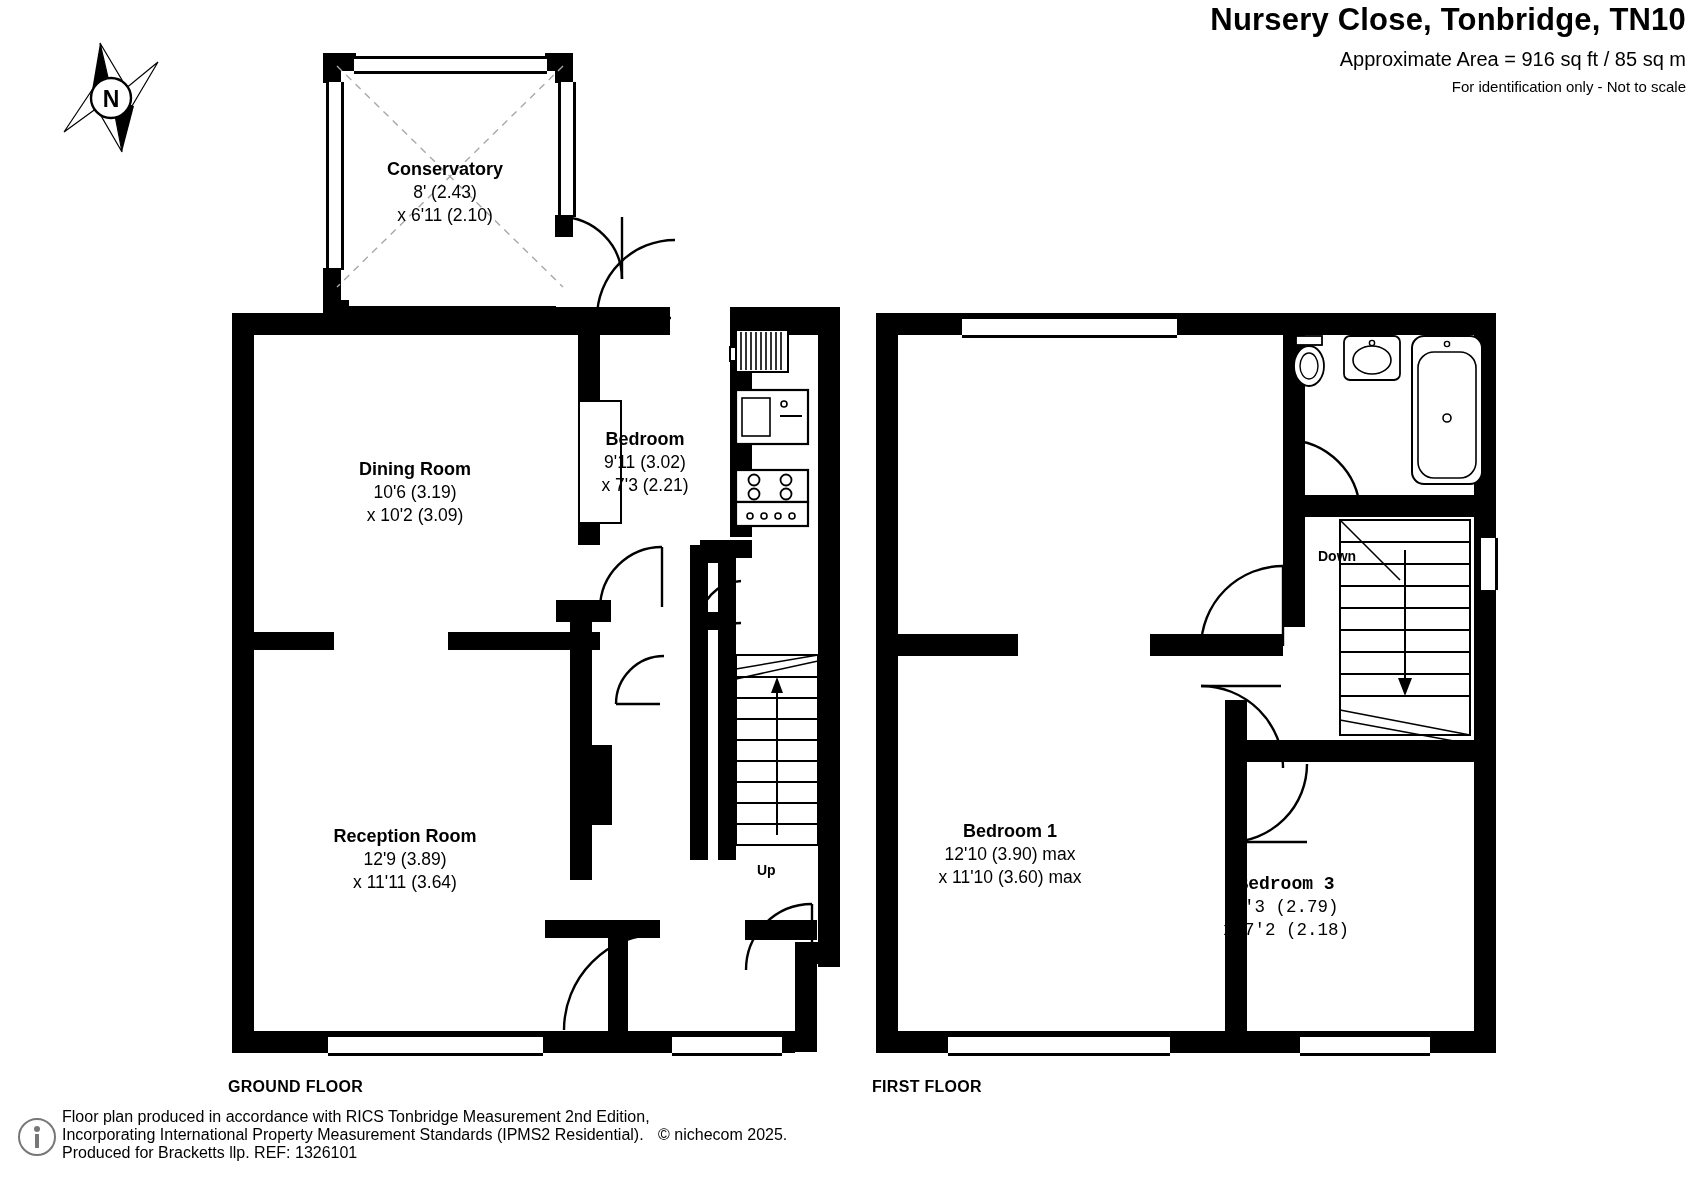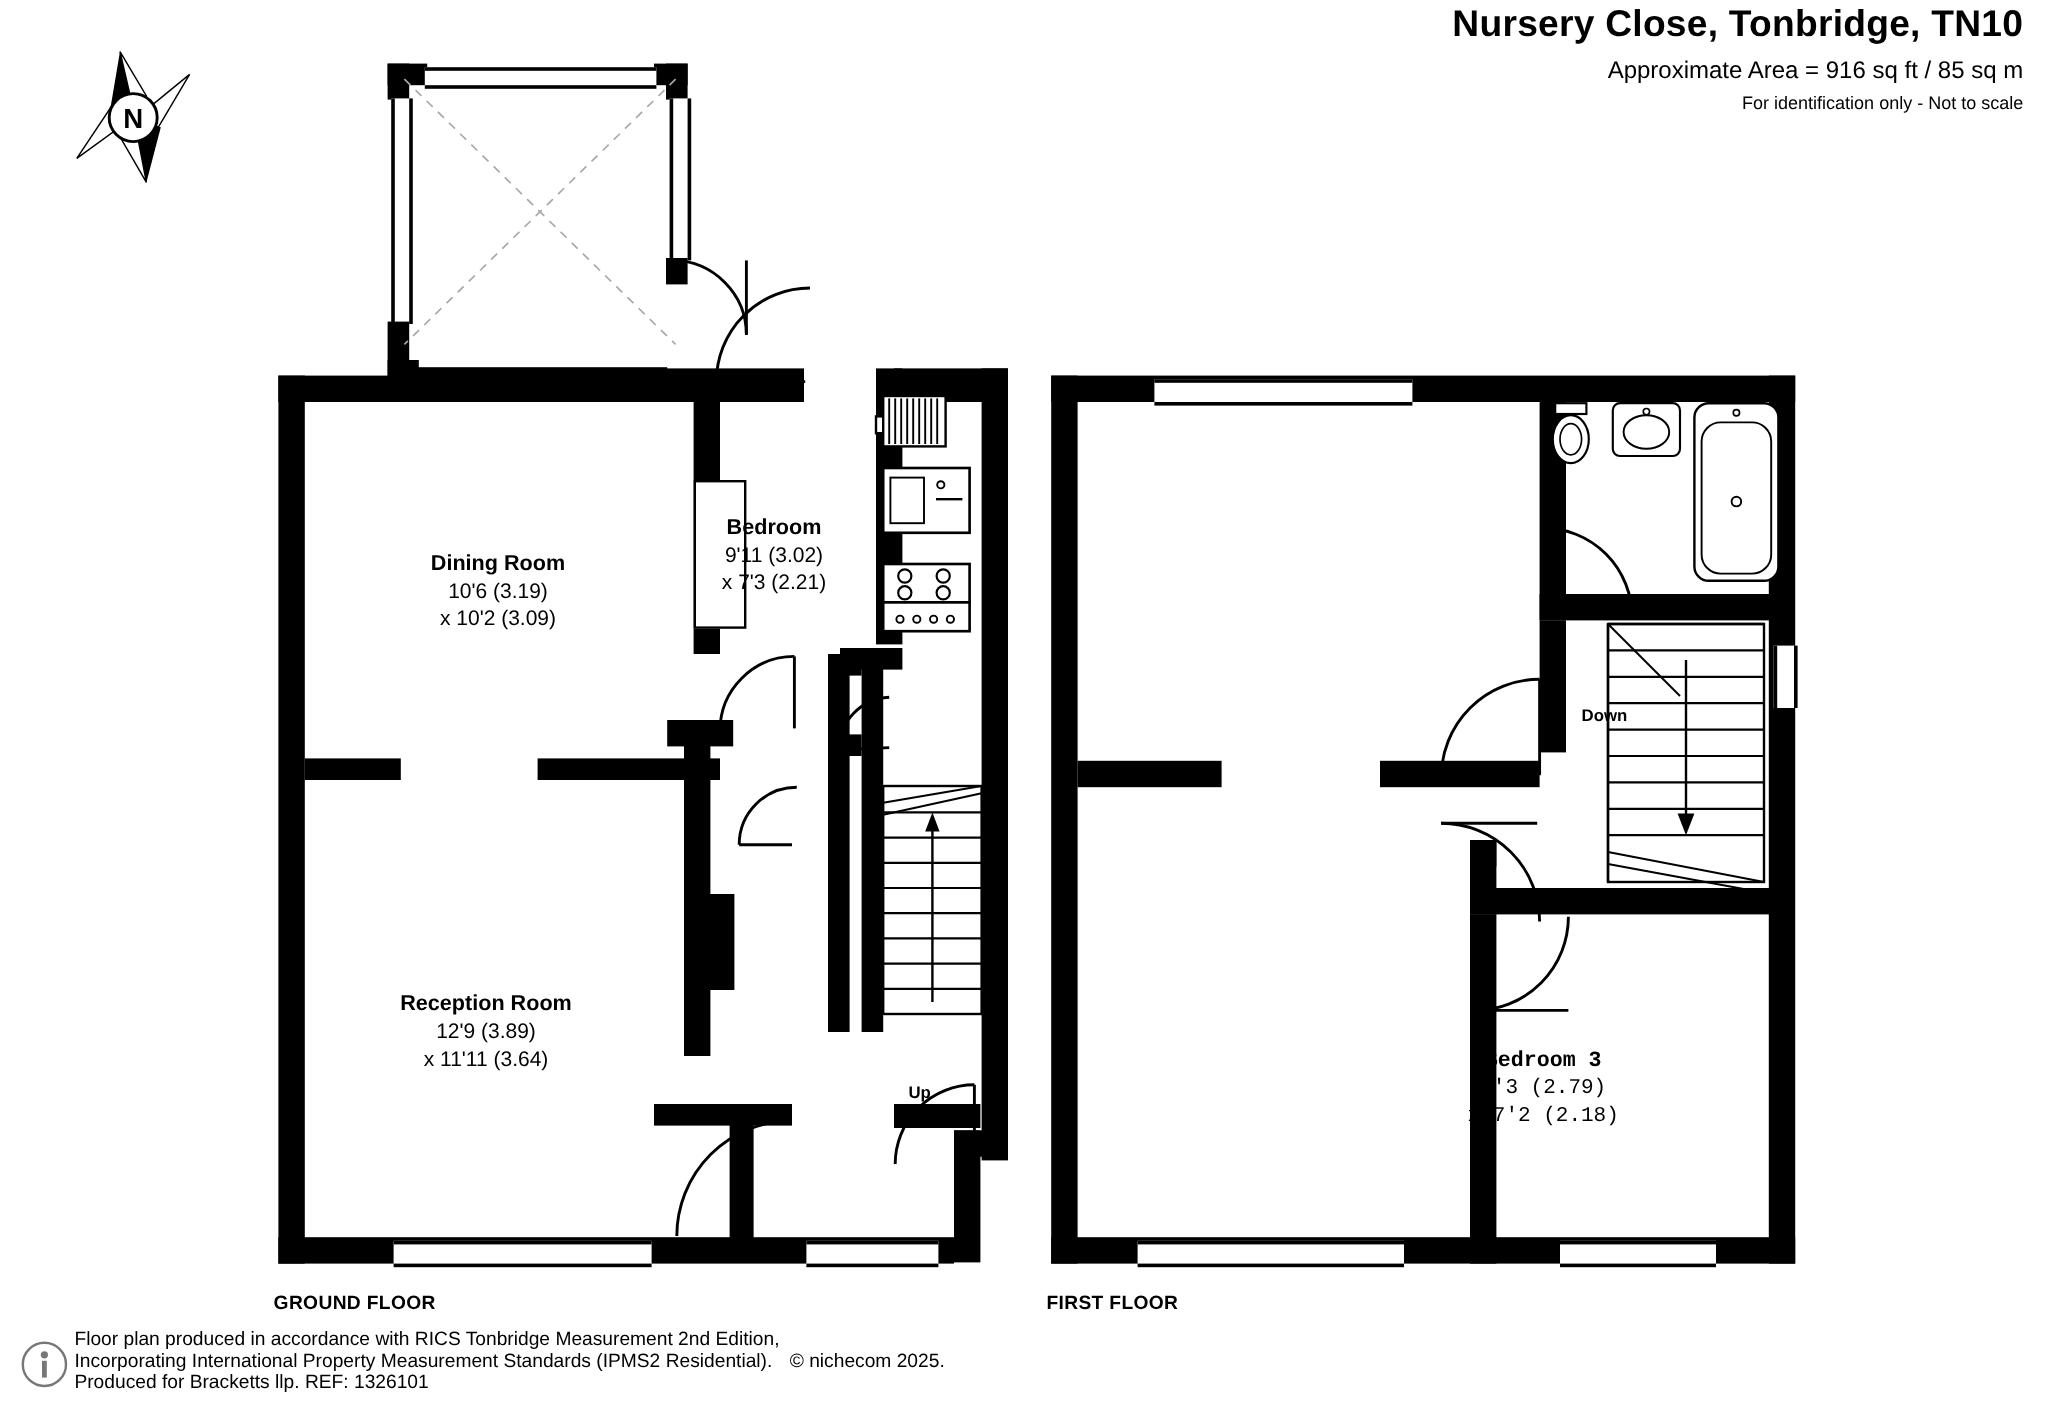--- a/index.html
+++ b/index.html
@@ -20,21 +20,21 @@
   
   #compass{left:62px;top:40px;width:110px;height:120px;}
   
   .wall{background:#000000;position:absolute;}
   .thin{background:#000000;position:absolute;}
   .win{background:#ffffff;border-top:3px solid #000;border-bottom:3px solid #000;position:absolute;}
   .winv{background:#ffffff;border-left:3px solid #000;border-right:3px solid #000;position:absolute;}
   .room-label{position:absolute;text-align:center;font-size:17.5px;line-height:23px;white-space:nowrap;}
   .room-label .nm{font-weight:bold;font-size:18px;}
   .floor-label{position:absolute;font-weight:bold;font-size:16px;letter-spacing:0.3px;}
-  .small-label{position:absolute;font-weight:bold;font-size:14px;margin-top:40px;}
+  .small-label{position:absolute;font-weight:bold;font-size:14px;}
   svg{display:block;overflow:visible;}
   #rics{position:absolute;left:18px;bottom:28px;width:34px;height:34px;border:2px solid #777;border-radius:50%;}
   #rics .b{position:absolute;left:50%;top:6px;width:6px;height:6px;margin-left:-3px;border-radius:50%;background:#777;}
   #rics .s{position:absolute;left:50%;top:14px;width:4px;height:14px;margin-left:-2px;background:#777;}
   #footer-text{position:absolute;left:62px;bottom:22px;}
 </style>
 </head>
 <body>
 
 <div class="abs" id="header">
@@ -186,20 +186,25 @@
     <line x1="72" y1="4" x2="72" y2="66" stroke="#000" stroke-width="2.4"></line>
   </svg>
   <svg class="abs" style="left:560px;top:930px;" width="110" height="110">
     <path d="M100 4 A 96 96 0 0 0 4 100" fill="none" stroke="#000" stroke-width="2.4"></path>
   </svg>
   <svg class="abs" style="left:595px;top:236px;" width="90" height="90">
     <path d="M2 82 A 78 78 0 0 1 80 4" fill="none" stroke="#000" stroke-width="2.4"></path>
     <line x1="2" y1="82" x2="76" y2="82" stroke="#000" stroke-width="2.4"></line>
   </svg>
 
+  <div class="room-label" style="left:300px;top:158px;width:290px;">
+    <div class="nm">Conservatory</div>
+    <div>8' (2.43)</div>
+    <div>x 6'11 (2.10)</div>
+  </div>
   <div class="room-label" style="left:270px;top:458px;width:290px;">
     <div class="nm">Dining Room</div>
     <div>10'6 (3.19)</div>
     <div>x 10'2 (3.09)</div>
   </div>
   <div class="room-label" style="left:545px;top:428px;width:200px;">
     <div class="nm">Bedroom</div>
     <div>9'11 (3.02)</div>
     <div>x 7'3 (2.21)</div>
   </div>
@@ -287,20 +292,25 @@
   </svg>
   <svg class="abs" style="left:1195px;top:680px;" width="95" height="95">
     <path d="M88 88 A 82 82 0 0 0 6 6" fill="none" stroke="#000" stroke-width="2.4"></path>
     <line x1="6" y1="6" x2="86" y2="6" stroke="#000" stroke-width="2.4"></line>
   </svg>
   <svg class="abs" style="left:1225px;top:760px;" width="95" height="95">
     <path d="M82 4 A 78 78 0 0 1 4 82" fill="none" stroke="#000" stroke-width="2.4"></path>
     <line x1="4" y1="82" x2="82" y2="82" stroke="#000" stroke-width="2.4"></line>
   </svg>
 
+  <div class="room-label" style="left:865px;top:820px;width:290px;">
+    <div class="nm">Bedroom 1</div>
+    <div>12'10 (3.90) max</div>
+    <div>x 11'10 (3.60) max</div>
+  </div>
   <div class="room-label" style="left:1166px;top:873px;width:240px;font-family:Liberation Mono, monospace;">
     <div class="nm">Bedroom 3</div>
     <div>9'3 (2.79)</div>
     <div>x 7'2 (2.18)</div>
   </div>
 
   <div class="floor-label" style="left:872px;top:1078px;">FIRST FLOOR</div>
 </div>
 
 <div id="rics">

